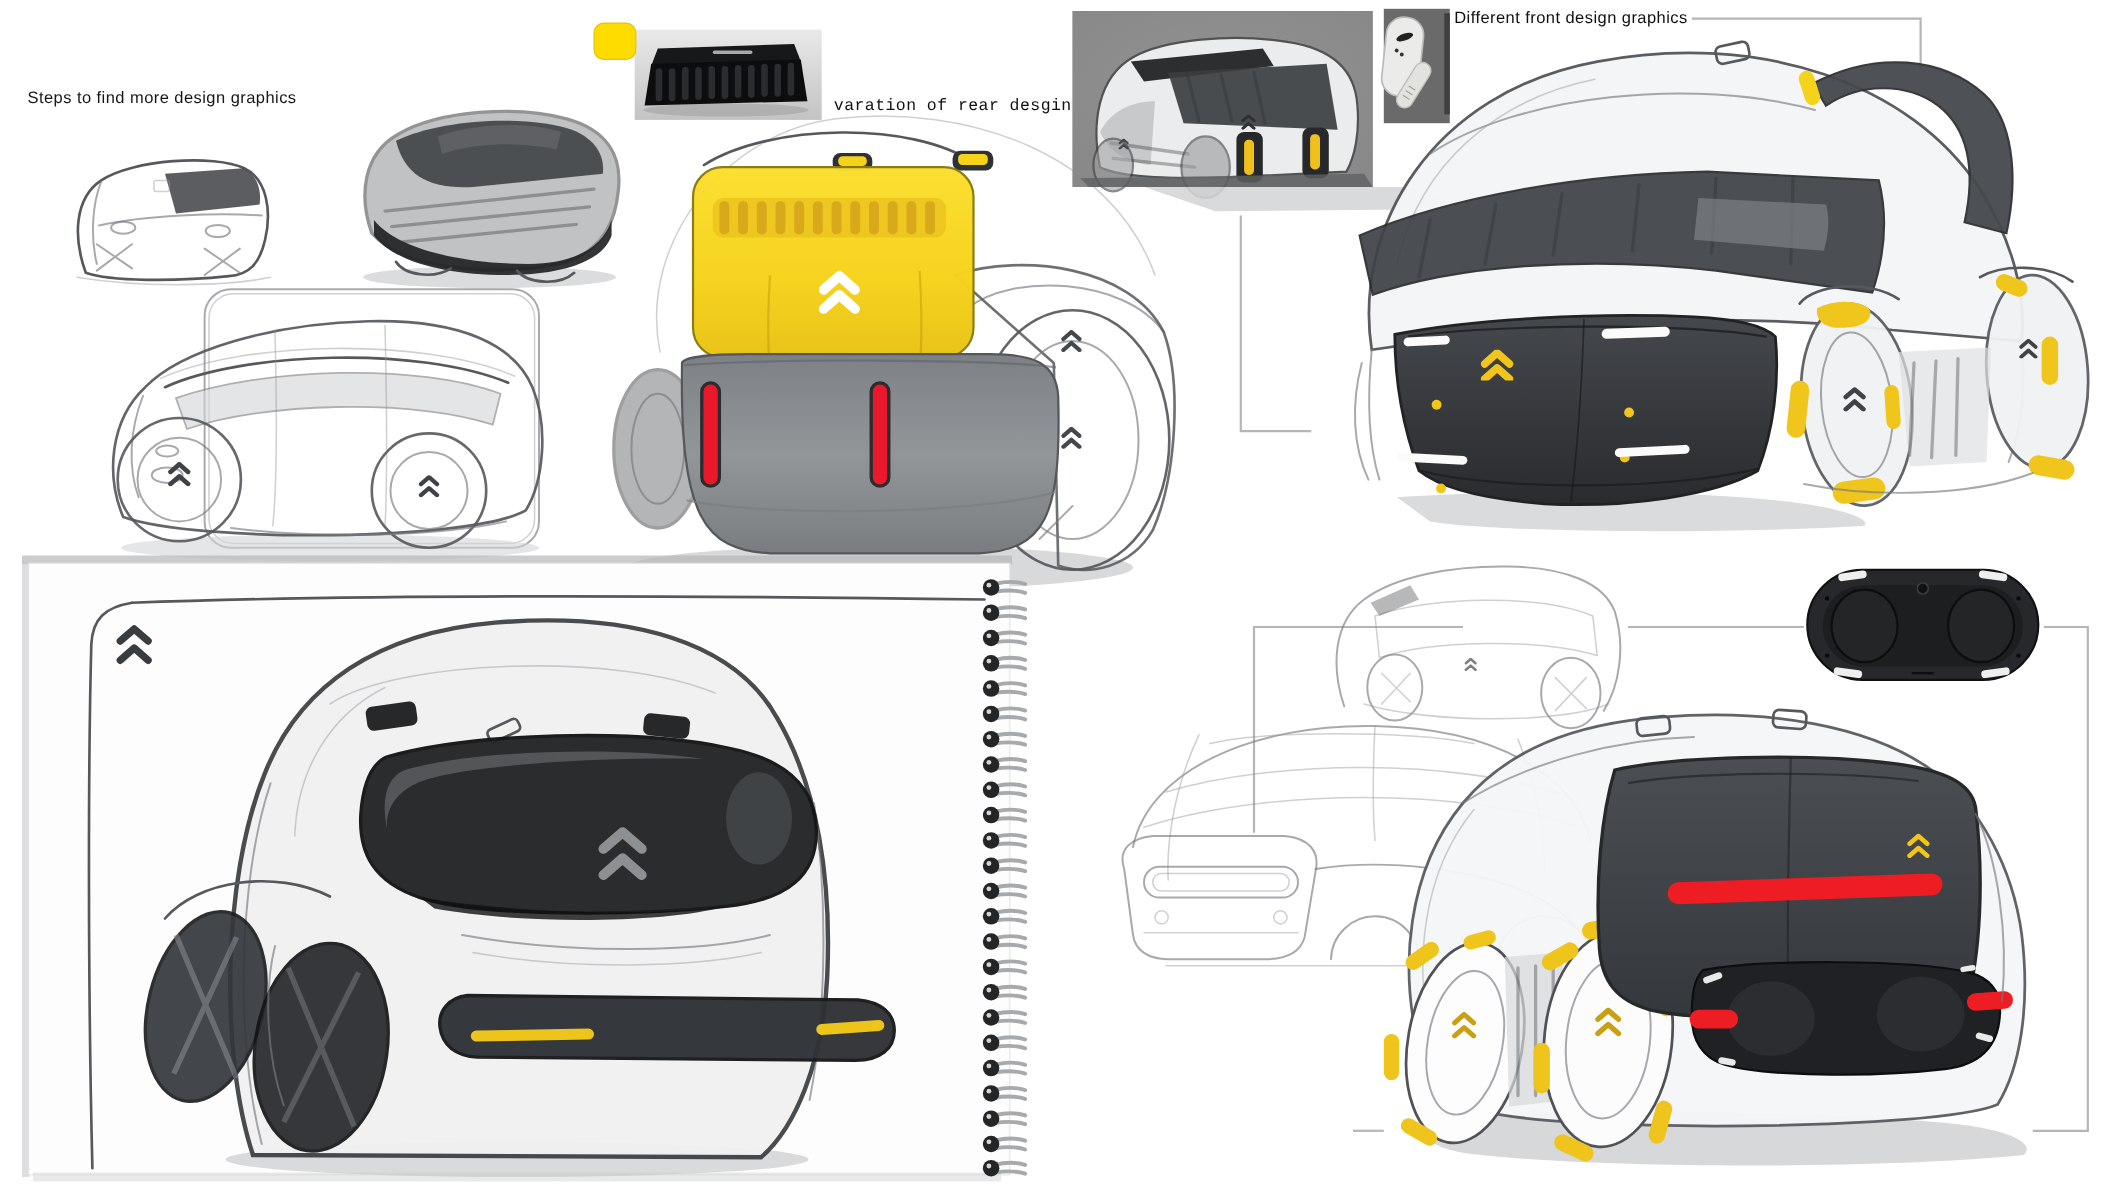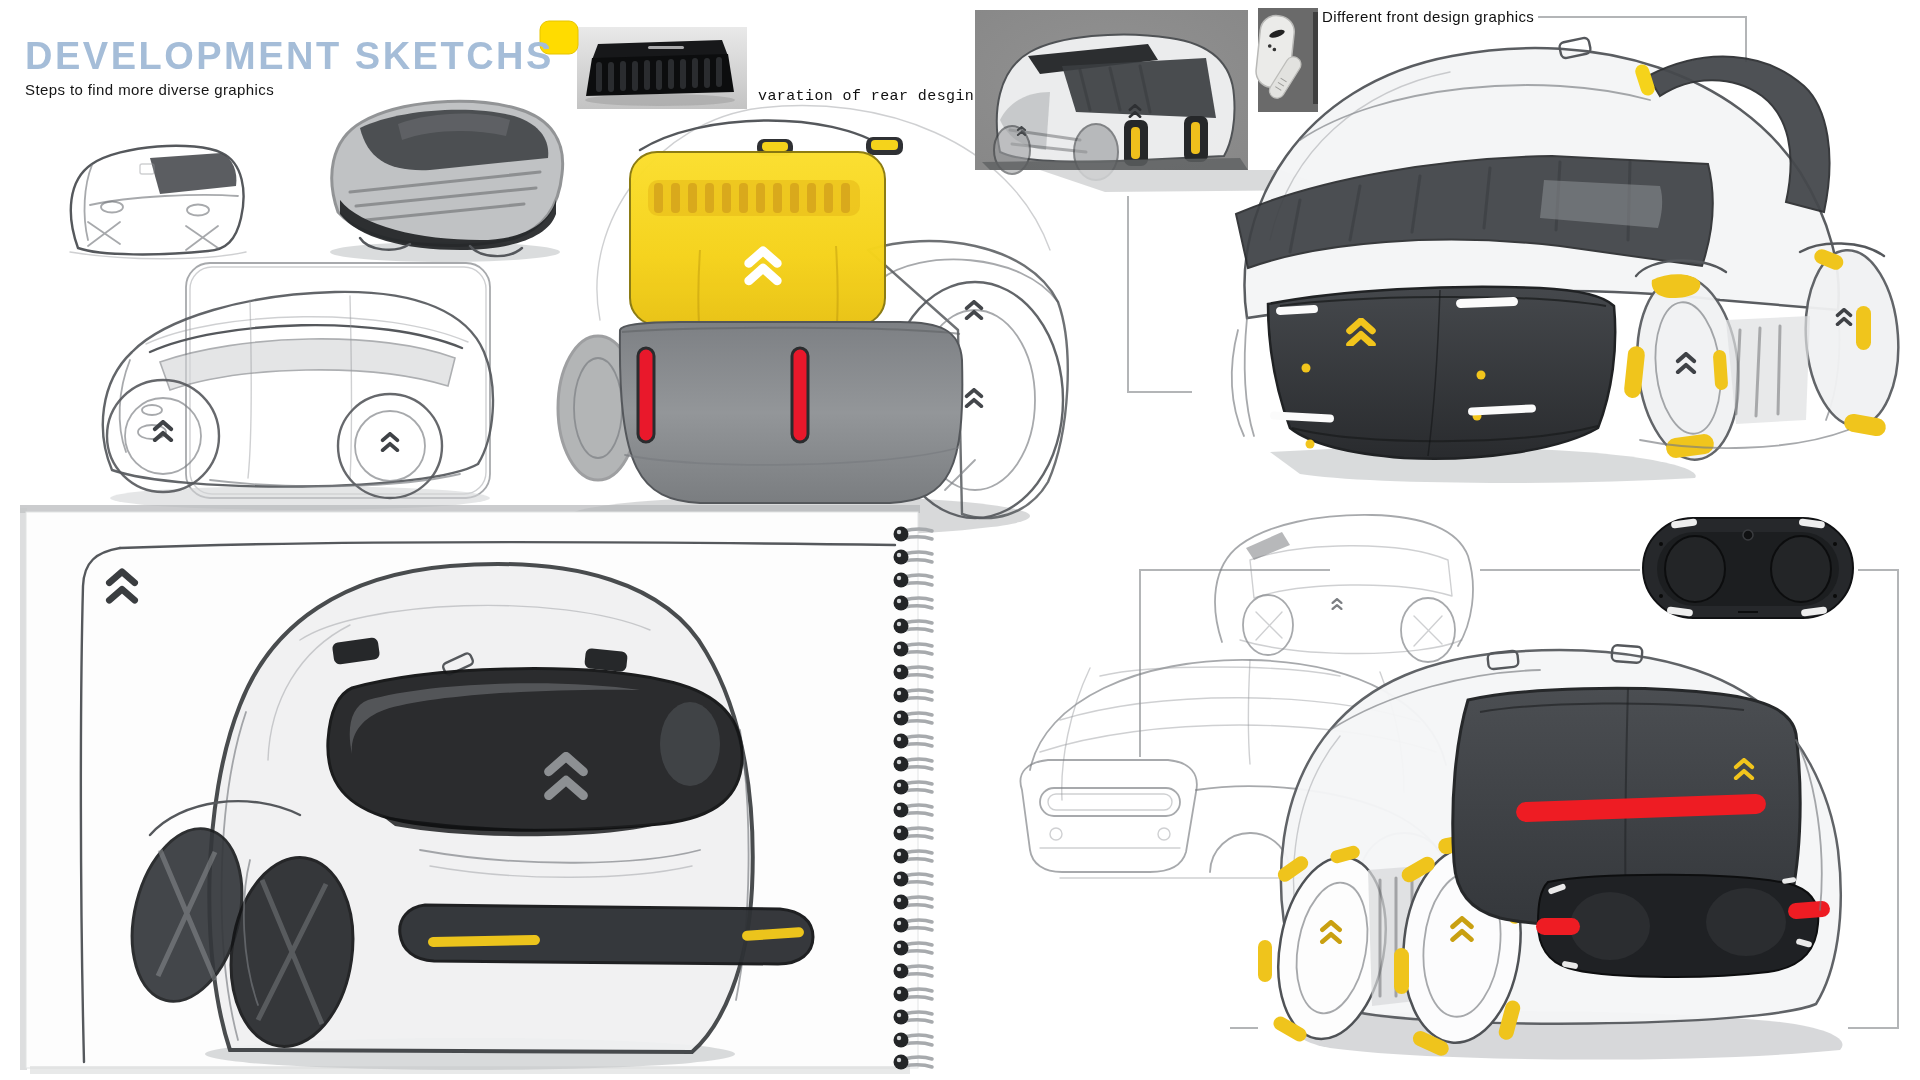--- a/index.html
+++ b/index.html
@@ -424,18 +424,17 @@
     <rect x="1536" y="918" width="44" height="17" rx="8.5" fill="#EE1C23"></rect>
     <rect x="1788" y="902" width="42" height="16" rx="8" transform="rotate(-4 1809 910)" fill="#EE1C23"></rect>
     <rect x="1548" y="886" width="18" height="6" rx="3" transform="rotate(-20 1557 889)" fill="#ffffff" opacity=".9"></rect>
     <rect x="1796" y="940" width="16" height="6" rx="3" transform="rotate(15 1804 943)" fill="#ffffff" opacity=".9"></rect>
     <rect x="1562" y="962" width="16" height="6" rx="3" transform="rotate(10 1570 965)" fill="#ffffff" opacity=".9"></rect>
     <rect x="1782" y="878" width="14" height="5" rx="2.5" transform="rotate(-10 1789 880)" fill="#ffffff" opacity=".9"></rect>
     <path class="p2" d="M1796,740 C1816,780 1826,850 1820,910"></path>
   </g>
 </svg>
 
-<h1 class="title">DEVELOPMENT SKETCHS</h1>
-<p class="subtitle">Steps to find more diverse graphics</p>
+<p class="subtitle">Steps to find more design graphics</p>
 <div class="cap cap-rear">varation of rear desgin</div>
 <div class="cap cap-front">Different front design graphics</div>
 
 </div>
 
 </body></html>

